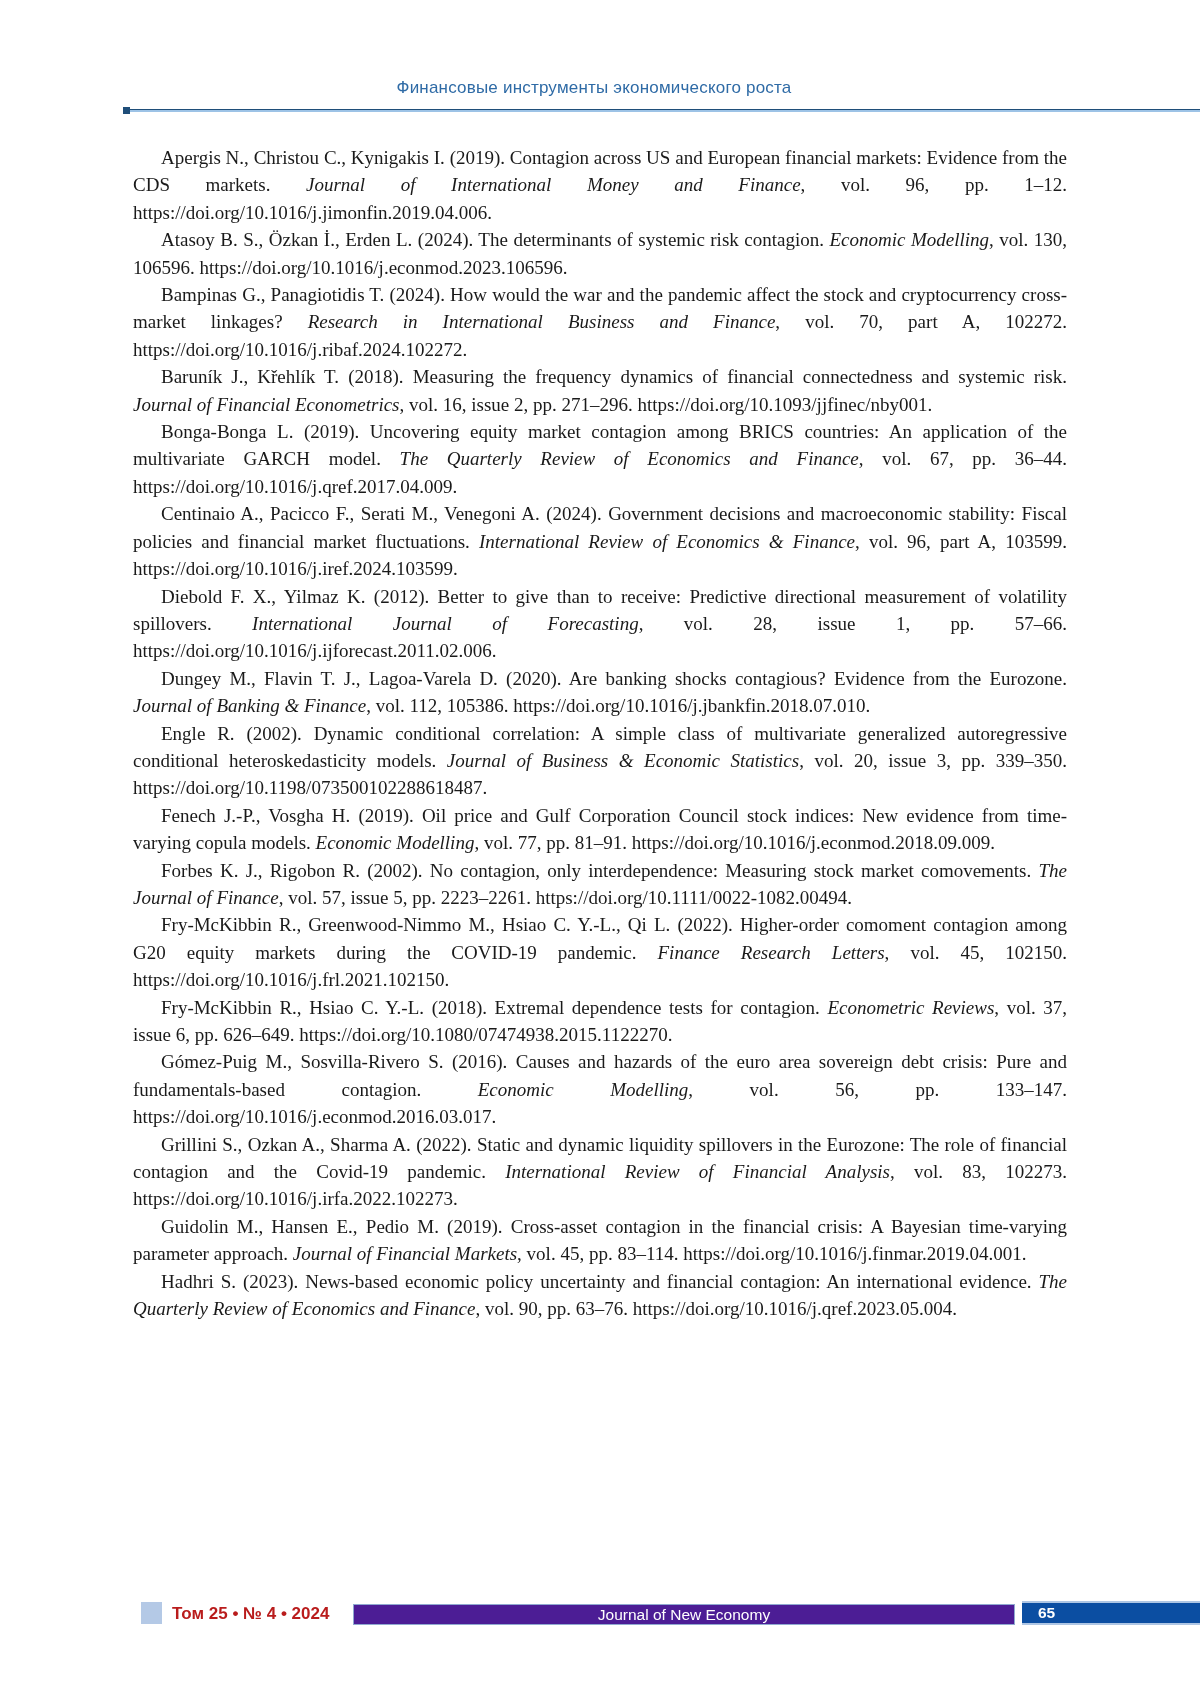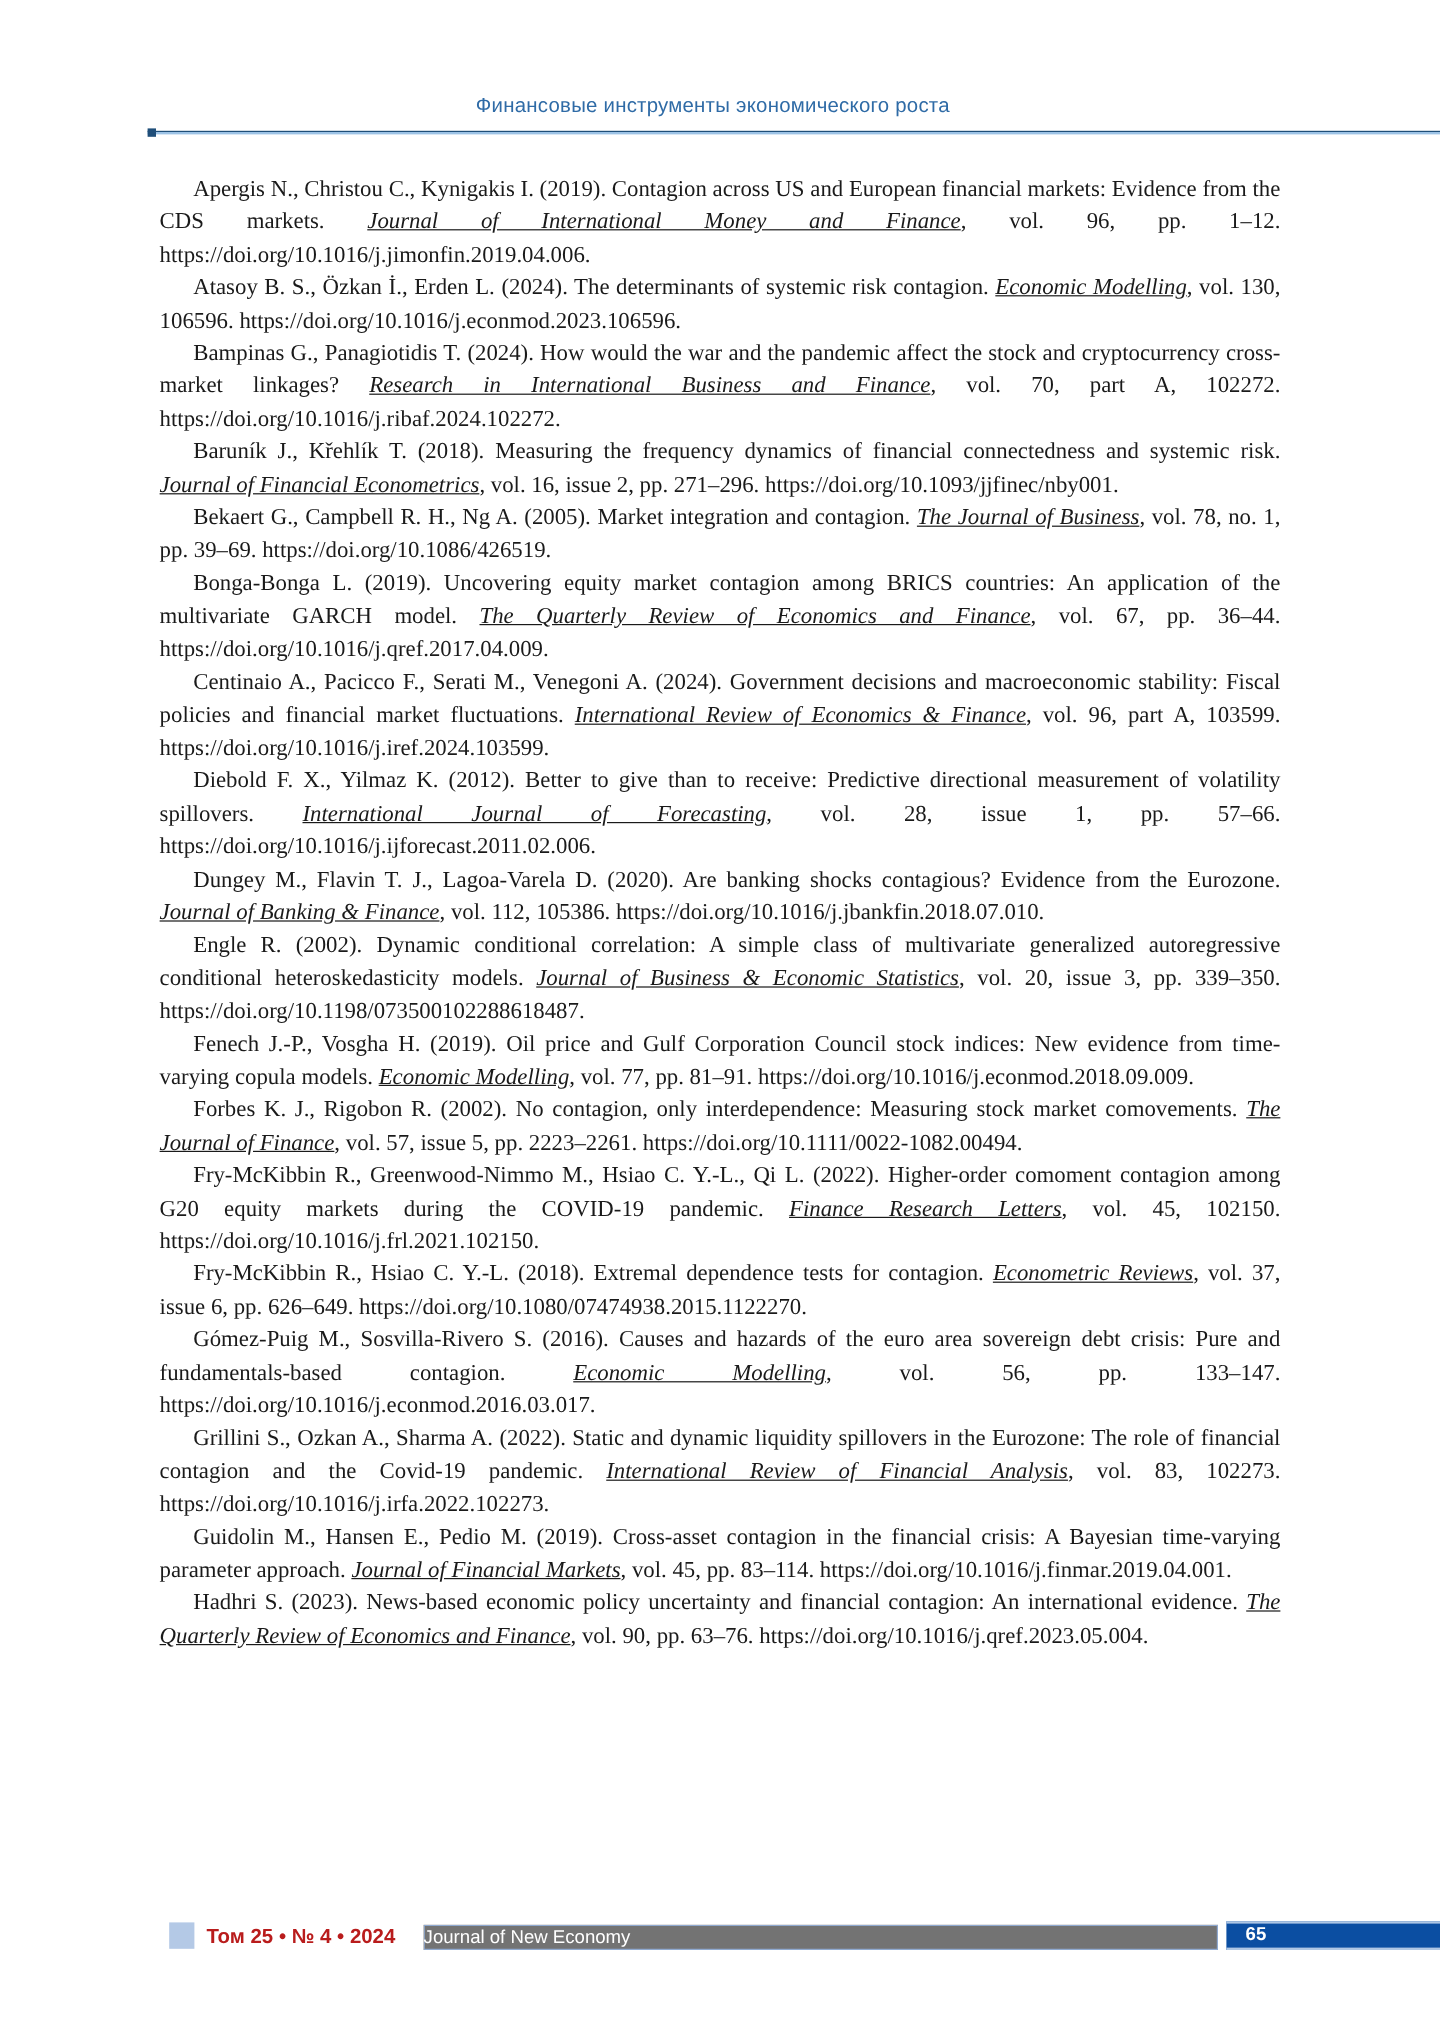--- a/index.html
+++ b/index.html
@@ -36,21 +36,21 @@
   .refs {
     position: absolute;
     top: 144px; left: 133px;
     width: 934px;
     font-size: 19px;
     line-height: 27.4px;
     color: #1a1a1a;
     text-align: justify;
   }
   .refs p.ref { margin: 0; text-indent: 28px; }
-  .refs em { font-style: italic; text-decoration: underline; }
+  .refs em { font-style: italic; }
   
   .footer-square {
     position: absolute;
     left: 141px; top: 1602px;
     width: 21px; height: 22px;
     background: #b4c9e6;
   }
   .volume-info {
     position: absolute;
     left: 172px; top: 1602px;
@@ -58,23 +58,23 @@
     font-family: "Liberation Sans", sans-serif;
     font-weight: bold;
     font-size: 17px;
     color: #b91c1c;
     white-space: nowrap;
   }
   .journal-bar {
     position: absolute;
     left: 353px; top: 1604px;
     width: 662px; height: 21px;
-    background: #737373;
+    background: #4c1d95;
     box-shadow: inset 0 0 0 1px #8fa9d0;
-    text-align: left;
+    text-align: center;
   }
   .journal-bar span {
     font-family: "Liberation Sans", sans-serif;
     font-size: 15.5px;
     line-height: 21px;
     color: #ffffff;
   }
   .page-number-box {
     position: absolute;
     left: 1022px; top: 1601px; right: 0;
@@ -102,21 +102,20 @@
 
   <div class="header-rule">
     <span class="rule-square"></span>
   </div>
 
   <main class="refs">
       <p class="ref"><span>Apergis N., Christou C., Kynigakis I. (2019). Contagion across US and European financial markets: Evidence from the CDS markets. </span><em>Journal of International Money and Finance</em><span>, vol. 96, pp. 1–12. https://doi.org/10.1016/j.jimonfin.2019.04.006.</span></p>
       <p class="ref"><span>Atasoy B. S., Özkan İ., Erden L. (2024). The determinants of systemic risk contagion. </span><em>Economic Modelling</em><span>, vol. 130, 106596. https://doi.org/10.1016/j.econmod.2023.106596.</span></p>
       <p class="ref"><span>Bampinas G., Panagiotidis T. (2024). How would the war and the pandemic affect the stock and cryptocurrency cross-market linkages? </span><em>Research in International Business and Finance</em><span>, vol. 70, part A, 102272. https://doi.org/10.1016/j.ribaf.2024.102272.</span></p>
       <p class="ref"><span>Baruník J., Křehlík T. (2018). Measuring the frequency dynamics of financial connectedness and systemic risk. </span><em>Journal of Financial Econometrics</em><span>, vol. 16, issue 2, pp. 271–296. https://doi.org/10.1093/jjfinec/nby001.</span></p>
-      <p class="ref"><span>Bekaert G., Campbell R. H., Ng A. (2005). Market integration and contagion. </span><em>The Journal of Business</em><span>, vol. 78, no. 1, pp. 39–69. https://doi.org/10.1086/426519.</span></p>
       <p class="ref"><span>Bonga-Bonga L. (2019). Uncovering equity market contagion among BRICS countries: An application of the multivariate GARCH model. </span><em>The Quarterly Review of Economics and Finance</em><span>, vol. 67, pp. 36–44. https://doi.org/10.1016/j.qref.2017.04.009.</span></p>
       <p class="ref"><span>Centinaio A., Pacicco F., Serati M., Venegoni A. (2024). Government decisions and macroeconomic stability: Fiscal policies and financial market fluctuations. </span><em>International Review of Economics &amp; Finance</em><span>, vol. 96, part A, 103599. https://doi.org/10.1016/j.iref.2024.103599.</span></p>
       <p class="ref"><span>Diebold F. X., Yilmaz K. (2012). Better to give than to receive: Predictive directional measurement of volatility spillovers. </span><em>International Journal of Forecasting</em><span>, vol. 28, issue 1, pp. 57–66. https://doi.org/10.1016/j.ijforecast.2011.02.006.</span></p>
       <p class="ref"><span>Dungey M., Flavin T. J., Lagoa-Varela D. (2020). Are banking shocks contagious? Evidence from the Eurozone. </span><em>Journal of Banking &amp; Finance</em><span>, vol. 112, 105386. https://doi.org/10.1016/j.jbankfin.2018.07.010.</span></p>
       <p class="ref"><span>Engle R. (2002). Dynamic conditional correlation: A simple class of multivariate generalized autoregressive conditional heteroskedasticity models. </span><em>Journal of Business &amp; Economic Statistics</em><span>, vol. 20, issue 3, pp. 339–350. https://doi.org/10.1198/073500102288618487.</span></p>
       <p class="ref"><span>Fenech J.-P., Vosgha H. (2019). Oil price and Gulf Corporation Council stock indices: New evidence from time-varying copula models. </span><em>Economic Modelling</em><span>, vol. 77, pp. 81–91. https://doi.org/10.1016/j.econmod.2018.09.009.</span></p>
       <p class="ref"><span>Forbes K. J., Rigobon R. (2002). No contagion, only interdependence: Measuring stock market comovements. </span><em>The Journal of Finance</em><span>, vol. 57, issue 5, pp. 2223–2261. https://doi.org/10.1111/0022-1082.00494.</span></p>
       <p class="ref"><span>Fry-McKibbin R., Greenwood-Nimmo M., Hsiao C. Y.-L., Qi L. (2022). Higher-order comoment contagion among G20 equity markets during the COVID-19 pandemic. </span><em>Finance Research Letters</em><span>, vol. 45, 102150. https://doi.org/10.1016/j.frl.2021.102150.</span></p>
       <p class="ref"><span>Fry-McKibbin R., Hsiao C. Y.-L. (2018). Extremal dependence tests for contagion. </span><em>Econometric Reviews</em><span>, vol. 37, issue 6, pp. 626–649. https://doi.org/10.1080/07474938.2015.1122270.</span></p>
       <p class="ref"><span>Gómez-Puig M., Sosvilla-Rivero S. (2016). Causes and hazards of the euro area sovereign debt crisis: Pure and fundamentals-based contagion. </span><em>Economic Modelling</em><span>, vol. 56, pp. 133–147. https://doi.org/10.1016/j.econmod.2016.03.017.</span></p>

